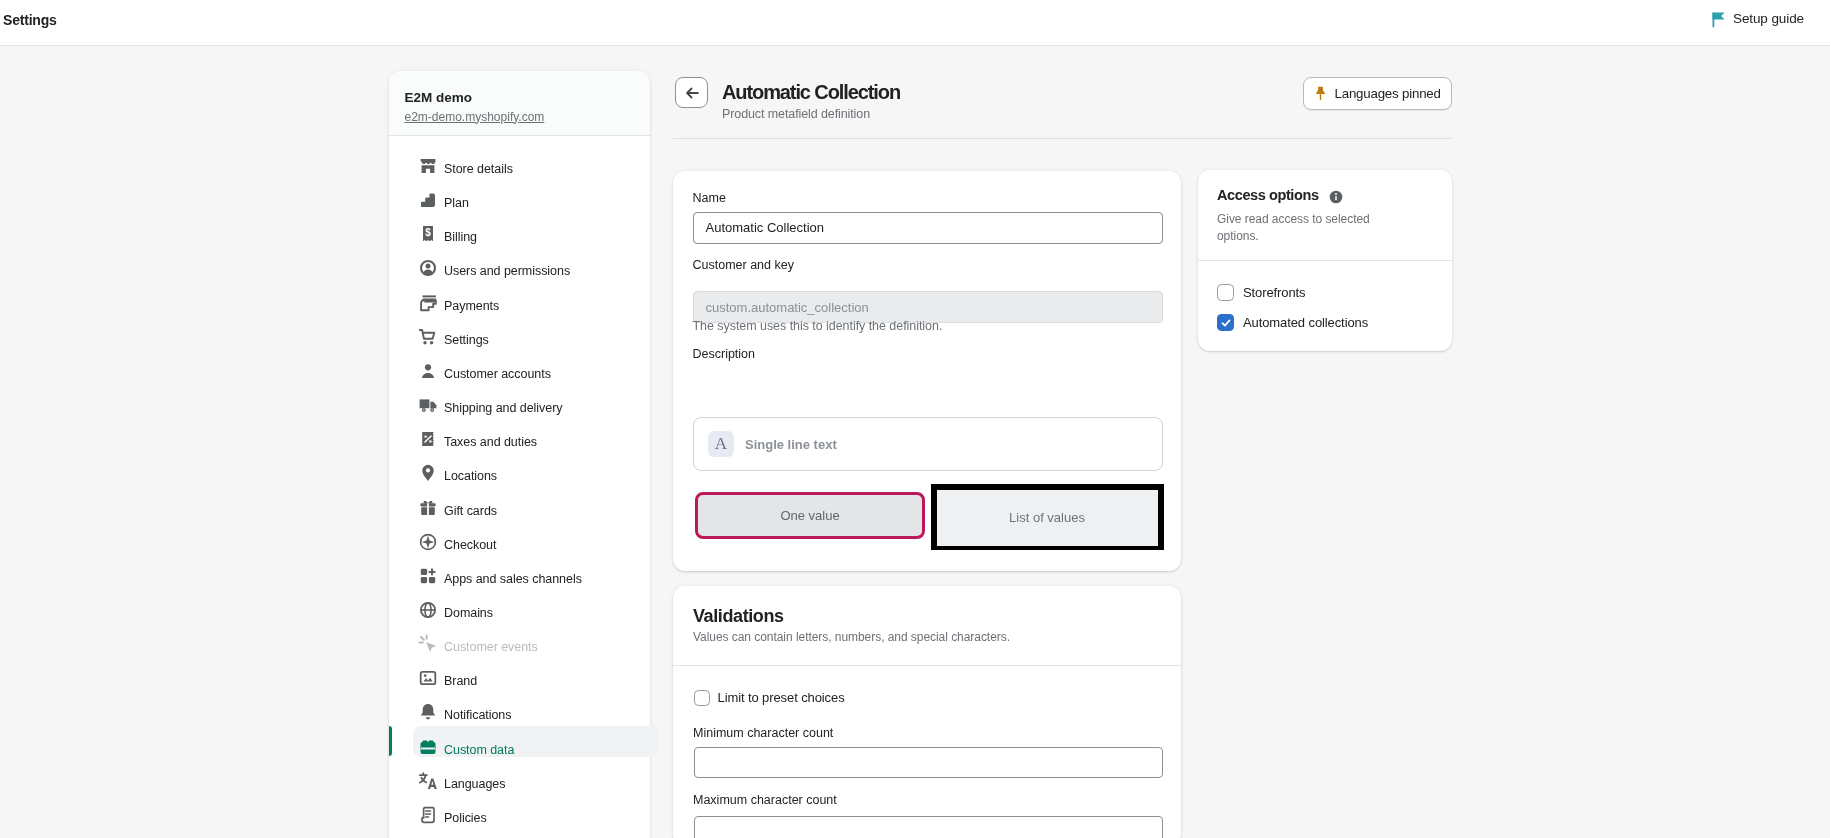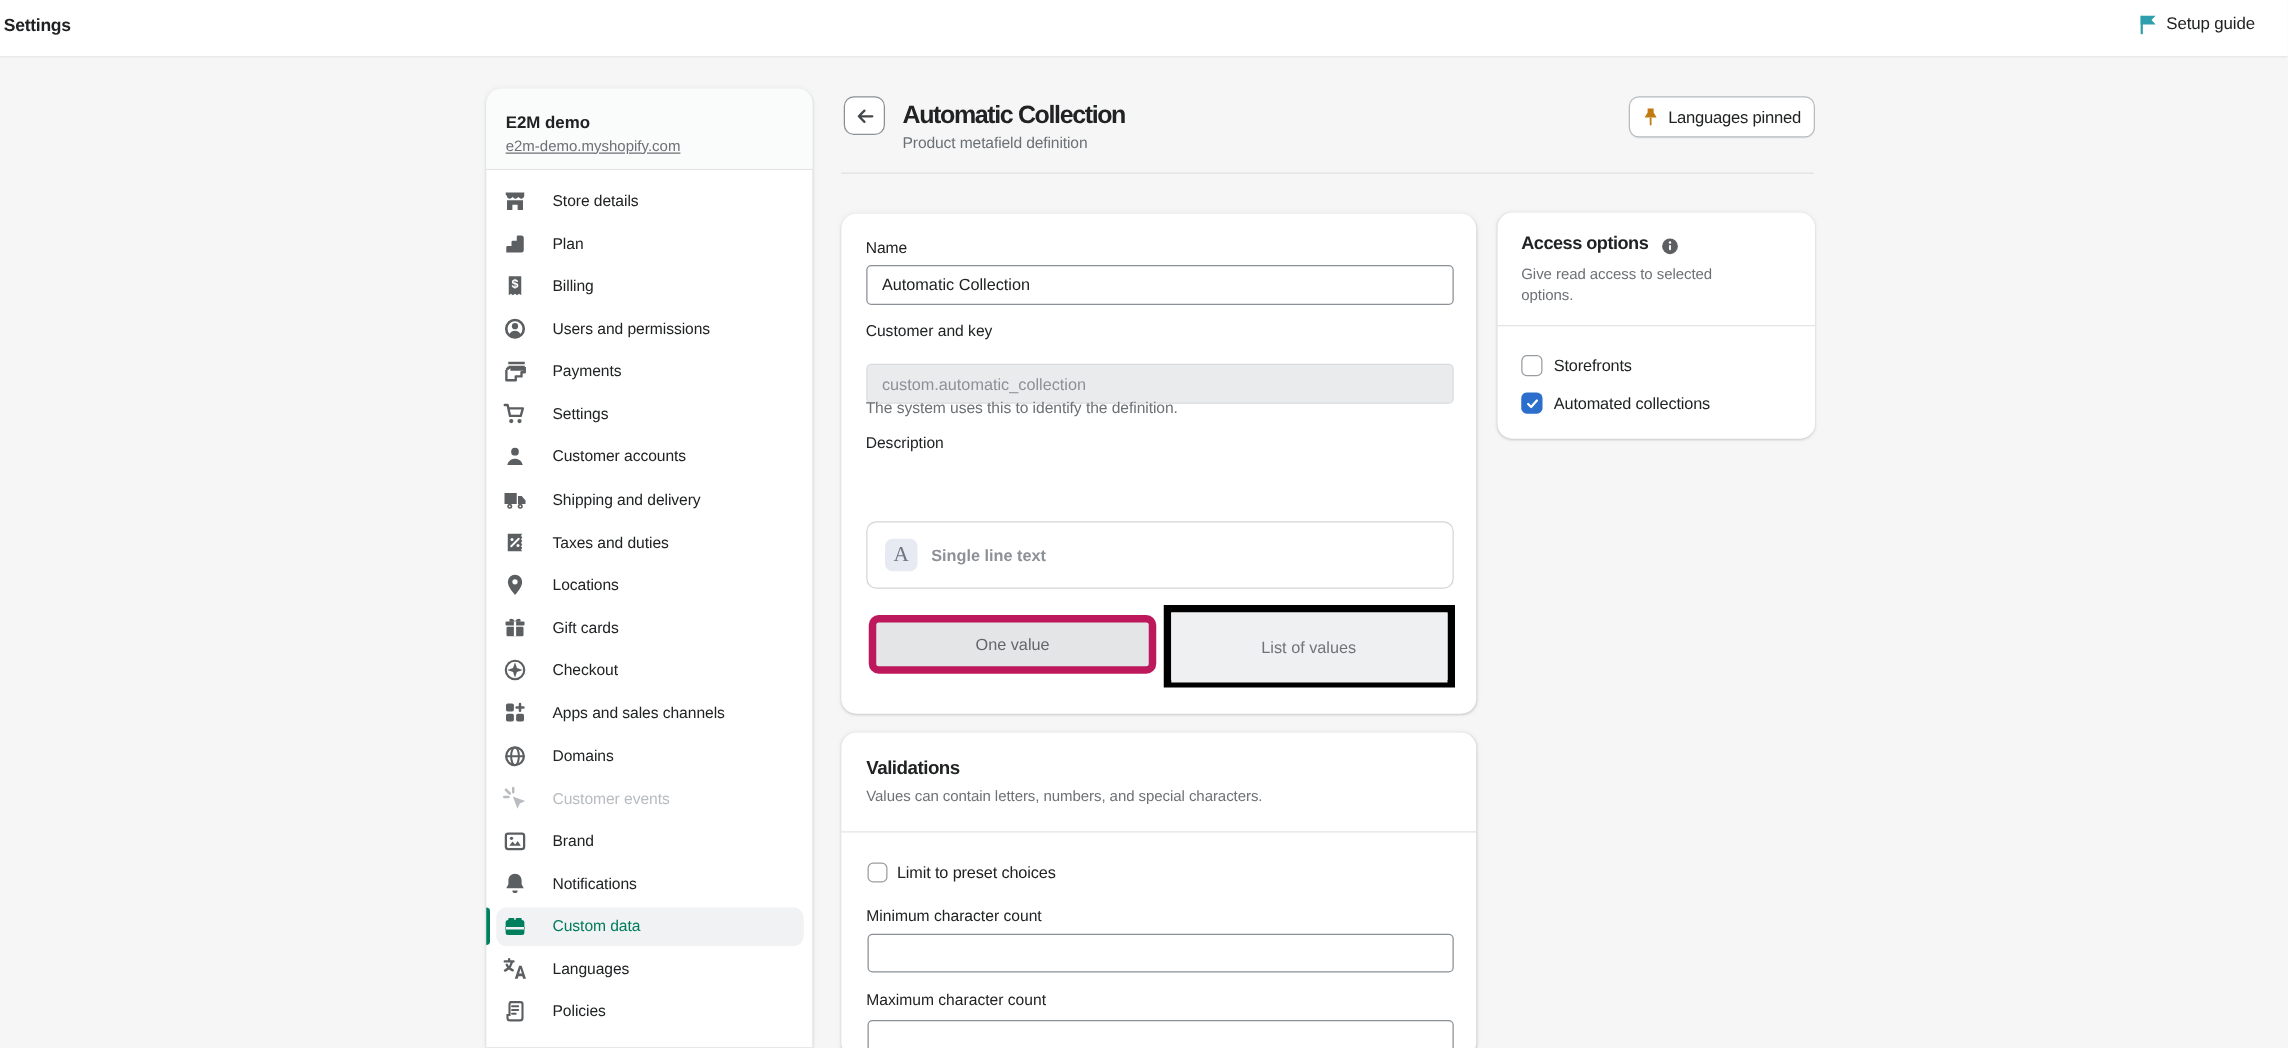--- a/index.html
+++ b/index.html
@@ -9,21 +9,21 @@
 
 .topbar{position:absolute;left:0;top:0;width:1830px;height:46px;background:#fff;border-bottom:1px solid #e3e4e5}
 .settings{position:absolute;left:3px;top:12px;font-size:14px;font-weight:700;letter-spacing:-.2px}
 .flagic{position:absolute;left:1711px;top:12px}
 .setuptxt{position:absolute;left:1733px;top:11px;font-size:13.5px;letter-spacing:-.1px}
 
 .side{position:absolute;left:389px;top:71px;width:261px;height:767px;background:#fff;border-radius:12px 12px 0 0;box-shadow:0 0 5px rgba(23,24,24,.05),0 1px 2px rgba(0,0,0,.15)}
 .side-head{position:absolute;left:0;top:0;right:0;height:65px;background:#fafbfb;border-bottom:1px solid #e1e3e5;border-radius:12px 12px 0 0}
 .shop{position:absolute;left:15.5px;top:18.5px;font-size:13.5px;font-weight:700}
 .dom{position:absolute;left:15.5px;top:38.5px;font-size:12px;color:#6d7175;text-decoration:underline}
-.nav li{position:absolute;left:8px;width:246px;height:31px;border-radius:8px;display:flex;align-items:center;padding-left:5px;gap:20px;font-size:12.5px;letter-spacing:-.05px;list-style:none;color:#202223}
+.nav li{position:absolute;left:24px;width:246px;height:31px;border-radius:8px;display:flex;align-items:flex-end;padding-left:5px;gap:6px;font-size:12.5px;letter-spacing:-.05px;list-style:none;color:#202223}
 .nav li svg{flex:none}
 .nav .ic{width:20px;height:20px;flex:none}
 li.active{background:#f1f2f3;color:#007b5c}
 li.disab{color:#b8bcc0}
 .ind{position:absolute;left:0;top:655px;width:3px;height:30px;background:#007f5f;border-radius:0 3px 3px 0}
 
 .back{position:absolute;left:675px;top:77px;width:33px;height:31px;border:1px solid #8c9196;border-radius:8px;background:#fff;display:flex;align-items:center;justify-content:center}
 .h1{position:absolute;left:722px;top:80.5px;font-size:20px;font-weight:700;letter-spacing:-1.1px}
 .sub{position:absolute;left:722px;top:107px;font-size:12.5px;letter-spacing:-.1px;color:#6d7175}
 .pinned{position:absolute;left:1303px;top:77px;width:149px;height:33px;background:#fff;border:1px solid #b6bbbf;border-radius:8px;display:flex;align-items:center;justify-content:flex-start;padding-left:10px;gap:7.5px;font-size:13.3px;letter-spacing:-.2px;box-shadow:0 1px 0 rgba(0,0,0,.05)}
@@ -34,29 +34,29 @@
 .card2{left:673px;top:586px;width:508px;height:260px}
 .card3{left:1198px;top:170px;width:254px;height:181px}
 .lab{position:absolute;left:19.5px;font-size:12.5px;line-height:16px;color:#202223}
 .inputbox{position:absolute;left:19.5px;width:470px;height:32px;background:#fff;border:1px solid #8a9095;border-radius:4px;display:flex;align-items:center;padding:0 12px;font-size:13px}
 .inputbox.dis{background:#eaebed;border-color:#d9dbde;color:#8c9196}
 .helper{position:absolute;left:19.5px;font-size:12.5px;letter-spacing:-.05px;color:#6d7175}
 
 .slt{position:absolute;left:19.5px;top:246px;width:470px;height:53.5px;border:1px solid #d2d5d8;border-radius:8px}
 .slt .tile{position:absolute;left:14.5px;top:13px;width:26px;height:26px;background:#e7eaf3;border-radius:6px;display:flex;align-items:center;justify-content:center;font-family:"Liberation Serif",serif;font-size:17px;color:#6b7280}
 .slt .t{position:absolute;left:51.5px;top:19px;font-size:13px;font-weight:700;color:#8c9196}
-.onebtn{position:absolute;left:22.3px;top:320.5px;width:229.5px;height:47.5px;background:#e4e5e7;border:6px solid #be185d;border-radius:8px;display:flex;align-items:center;justify-content:center;font-size:13px;color:#62666b}
+.onebtn{position:absolute;left:22.3px;top:320.5px;width:229.5px;height:47.5px;background:#e4e5e7;border:3px solid #be185d;border-radius:8px;display:flex;align-items:center;justify-content:center;font-size:13px;color:#62666b}
 .redbox{position:absolute;left:930.5px;top:483.5px;width:233px;height:66px;border:6px solid #000000;background:#fff;z-index:5}
 .redbox .fill{position:absolute;left:0;top:0;right:0;height:56px;background:#eff0f2;display:flex;align-items:center;justify-content:center;font-size:13px;color:#6f7478}
 
 .cb{position:absolute;width:17px;height:17px;border:1.7px solid #999da1;border-radius:4.5px;background:#fff}
 .cb.on{border:none;background:#2c6ecb;display:flex;align-items:center;justify-content:center}
 .cblab{position:absolute;font-size:13px;letter-spacing:-.1px}
 .divline{position:absolute;left:0;right:0;height:1px;background:#e1e3e5}
-.h2{position:absolute;left:20px;font-size:15px;font-weight:700;letter-spacing:-.4px}
+.h2{position:absolute;left:20px;font-size:18px;font-weight:700;letter-spacing:-.4px}
 .subd{position:absolute;font-size:12px;letter-spacing:-.05px;color:#6d7175}
 </style>
 </head>
 <body>
 <div class="topbar">
   <div class="settings">Settings</div>
 </div>
 <svg class="flagic" width="15" height="16" viewBox="0 0 15 16">
     <path fill="#2e9fac" d="M1.5.5h12l-3.3 3.5 3.3 3.5h-12z"></path>
     <rect x="1.5" y="0.5" width="1.8" height="15" rx="0.9" fill="#2e9fac"></rect>

